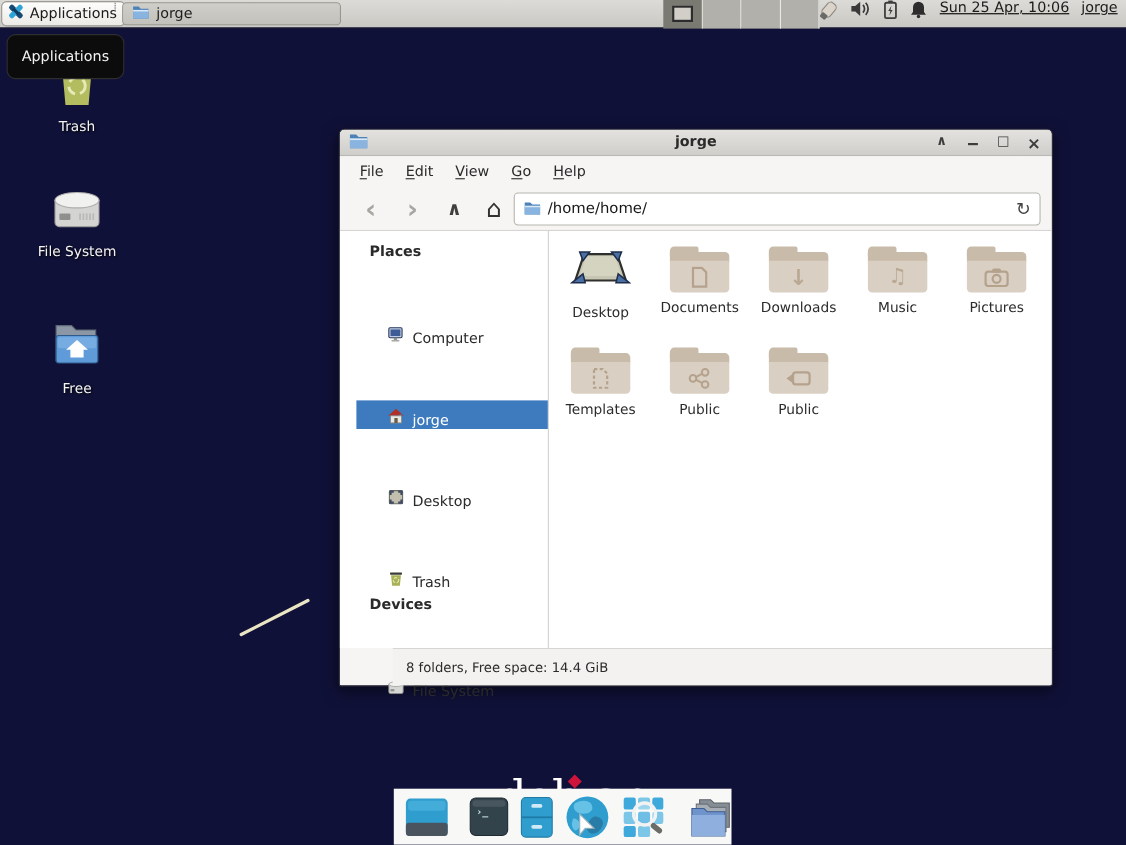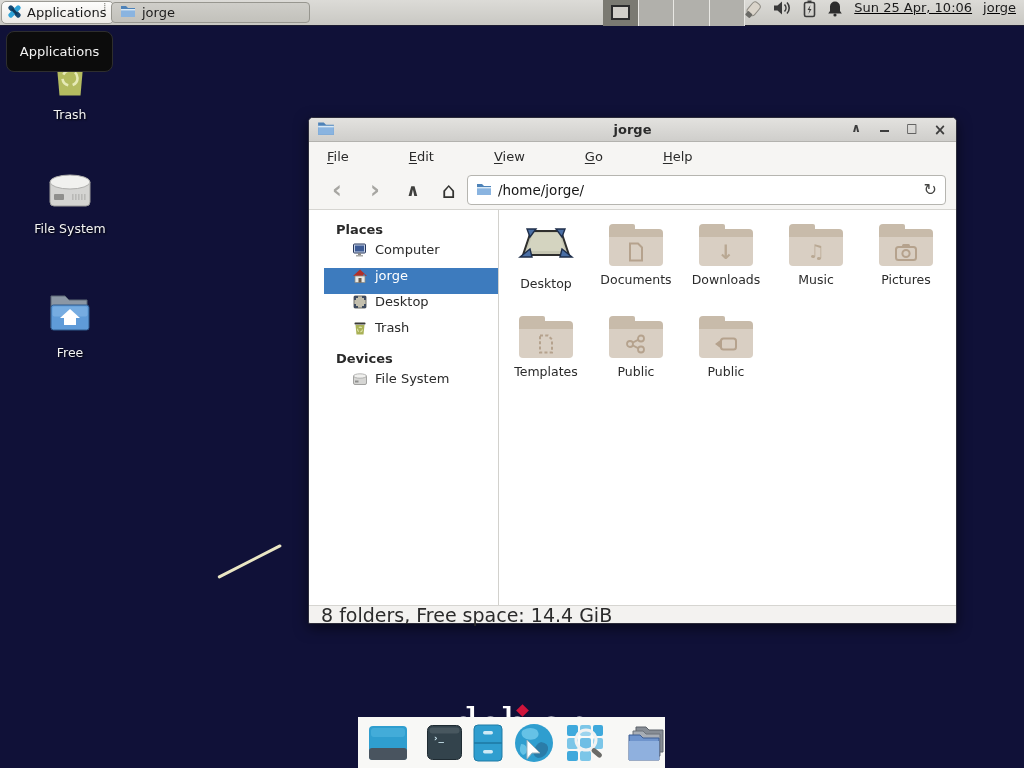--- a/index.html
+++ b/index.html
@@ -42,55 +42,55 @@
   
   .win { position:absolute; left:308px; top:117px; width:649px; height:507px; background:#f6f5f3;
     border:1px solid #2c2c3a; border-radius:5px 5px 2px 2px; z-index:20; display:flex; flex-direction:column;
     box-shadow:0 4px 14px rgba(0,0,0,.55); }
   .titlebar { height:24px; background:linear-gradient(#e3e2df,#cfcecb); border-bottom:1px solid #b3b2ae;
     border-radius:4px 4px 0 0; display:flex; align-items:center; padding:0 8px; position:relative; }
   .titlebar .title { position:absolute; left:0; right:0; text-align:center; font-size:13px; font-weight:bold; color:#2a2a2a; }
   .winbtns { margin-left:auto; display:flex; gap:12px; z-index:2; }
   .winbtns span { width:16px; text-align:center; font-size:12px; font-weight:bold; color:#3d3d3d; cursor:default; }
   .wb-min i { display:inline-block; width:9px; border-bottom:2px solid #3d3d3d; height:10px; }
-  .menubar { height:28px; background:#f6f5f3; display:flex; align-items:center; padding-left:8px;gap:40px; }
+  .menubar { height:28px; background:#f6f5f3; display:flex; align-items:center; padding-left:8px; }
   .menubar .mi { padding:4px 10px; font-size:13px; color:#2a2a2a; }
   .menubar u { text-underline-offset:2px; }
   .toolbar { height:40px; background:#f6f5f3; border-bottom:1px solid #d6d5d1; position:relative; }
   .navic { position:absolute; top:0; height:40px; width:30px; display:flex; align-items:center; justify-content:center; }
   .nav-back{left:13px;} .nav-fwd{left:51px;} .nav-up{left:89px;} .nav-home{left:125px;}
   .chev { font-size:24px; line-height:1; color:#a7a6a2; font-weight:bold; }
   .upg { font-size:17px; font-weight:bold; color:#3f3f3d; }
   .homeg { font-size:22px; color:#333331; }
   .pathbar { position:absolute; left:158px; top:5px; width:479px; height:30px; background:#fff;
     border:1px solid #b6b5b0; border-radius:4px; display:flex; align-items:center; padding:0 30px 0 8px; gap:6px; }
   .pathbar .ptxt { font-size:13.5px; color:#161616; }
   .reload { position:absolute; right:8px; top:4px; font-size:16px; color:#444442; }
 
   .wbody { flex:1; display:flex; min-height:0; background:#fff;padding-left:15px; }
   .sidebar { width:175px; background:#fff; border-right:1px solid #d2d1cd; padding-top:7px; }
   .shead { height:25px; display:flex; align-items:center; padding-left:12px; font-size:13px; font-weight:bold; color:#2a2a2a; }
-  .srow { height:26px; display:flex; align-items:flex-start; gap:7px; padding-left:28px; font-size:13px; color:#2a2a2a; }
+  .srow { height:26px; display:flex; align-items:flex-end; gap:7px; padding-left:28px; font-size:13px; color:#2a2a2a;margin-top:48px; }
   .srow.sel { background:#3d7bbe; color:#fff; }
   .srow svg { flex:0 0 auto; }
 
   .fileview { flex:1; padding:14px 0 0 2px; display:flex; flex-wrap:wrap; align-content:flex-start; }
   .fcell { width:90px; height:92px; display:flex; flex-direction:column; align-items:center; }
   .fcell .flbl { margin-top:6px; font-size:12.5px; color:#2b2b2b; }
   .ficon { position:relative; width:54px; height:42px; }
   .ficon .tab { position:absolute; left:0; top:0; width:26px; height:9px; background:#c8bbaa; border-radius:4px 2px 0 0; }
   .ficon .band { position:absolute; left:0; top:5px; width:100%; height:9px; background:#c8bbaa; border-radius:0 4px 0 0; }
   .ficon .fbody { position:absolute; left:0; top:13px; width:100%; height:29px; background:#d9cfc3; border-radius:0 0 4px 4px;
     display:flex; align-items:center; justify-content:center; color:#b9a democratic893; }
   .glyph { color:#b9a893; }
   .glyph.dl { font-size:20px; font-weight:bold; line-height:1; }
   .glyph.mus { font-size:19px; line-height:1; }
 
-  .statusbar { height:18px; background:#f3f2f0; border-top:1px solid #d6d5d1; display:flex; align-items:center;
-    padding-left:12px; font-size:19px; color:#2b2b2b; border-radius:0 0 2px 2px; }
+  .statusbar { height:34px; background:#f3f2f0; border-top:1px solid #d6d5d1; display:flex; align-items:center;
+    padding-left:12px; font-size:12px; color:#2b2b2b; border-radius:0 0 2px 2px;margin-left:48px; }
 
   
   .debian { position:absolute; left:452px; top:660px; width:140px; height:48px; z-index:3;margin-top:43px; }
   .debian .word { font-family:"DejaVu Serif", serif; font-size:42px; color:#fff; letter-spacing:-1px; line-height:44px; }
   .debian .dot { position:absolute; left:66px; top:3px; width:9px; height:9px; background:#cf143b; transform:rotate(45deg); }
 
   
   .dock { position:absolute; left:358px; top:717px; width:307px; height:51px; background:#f8f8f6;
     display:flex; align-items:center; gap:9px; padding:0 10px; z-index:10; }
   .dock .sep { width:1px; height:38px; background:#adadaa; }
@@ -253,21 +253,21 @@
         <span class="homeg">⌂</span>
       </span>
     <div class="pathbar">
       <span>
         <svg width="16" height="14" viewBox="0 0 16 14">
           <path d="M1,2 h5 l2,2 h7 v9 h-14 z" fill="#4d82b8"></path>
           <path d="M1,5.5 h14 v7.5 h-14 z" fill="#8ab4e0"></path>
           <rect x="1" y="5" width="14" height="1.4" fill="#d9e9f5"></rect>
         </svg>
       </span>
-      <span class="ptxt">/home/jorge/</span>
+      <span class="ptxt">/home/home/</span>
       <span class="reload">↻</span>
     </div>
   </div>
 
   <div class="wbody">
     <div class="sidebar">
       <div class="shead">Places</div>
 
       <div class="srow">
         <span>

